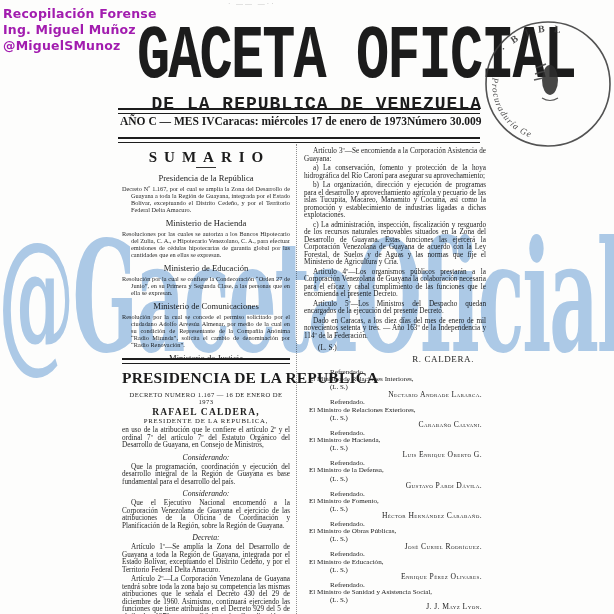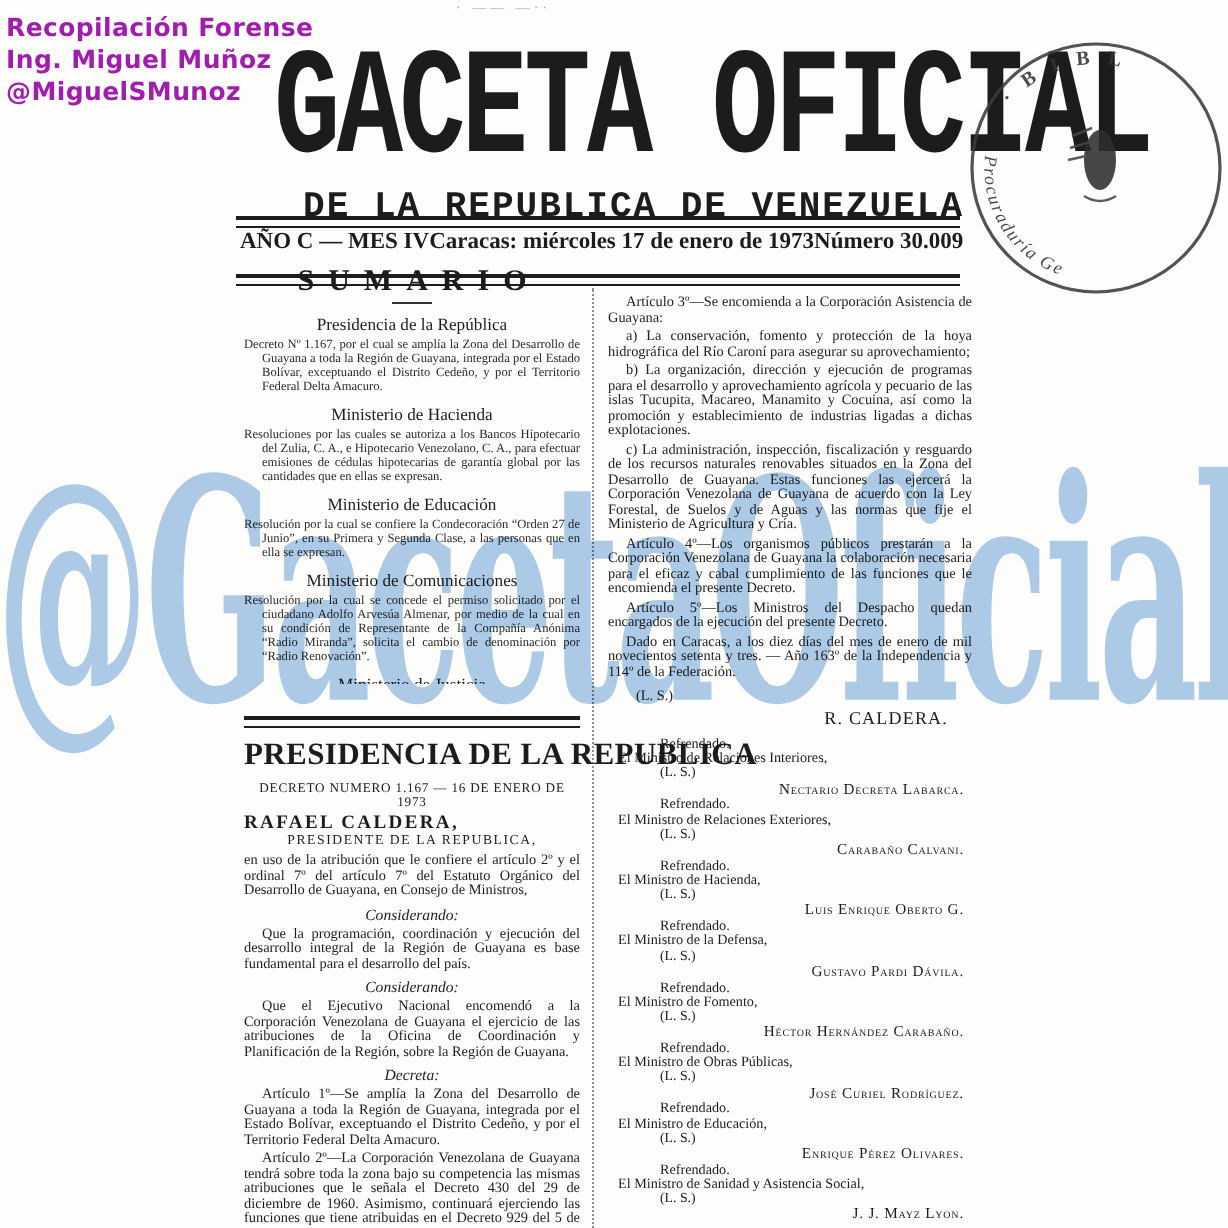--- a/index.html
+++ b/index.html
@@ -26,33 +26,33 @@
   .dateline{position:absolute;left:120px;top:115px;width:358px;display:flex;
             justify-content:space-between;align-items:center;
             font-weight:bold;font-size:11.5px;white-space:nowrap;}
   .mast-rule2{position:absolute;left:118px;top:137px;width:362px;}
 
   
   .stamp{position:absolute;left:478px;top:10px;width:136px;height:142px;opacity:.88;}
 
   
   .divider{position:absolute;left:296px;top:144px;height:470px;border-left:1px dotted #8f8f8f;}
-  .sumario{position:absolute;left:122px;top:130px;width:168px;height:212px;overflow:hidden;}
+  .sumario{position:absolute;left:122px;top:146px;width:168px;height:212px;overflow:hidden;}
   .sumario-title{text-align:center;font-weight:bold;font-size:15px;letter-spacing:7px;
                  margin:3px 0 1px;padding-left:7px;}
   .sumario-dash{width:20px;border-top:1.3px solid #333;margin:0 auto 2px;}
   .sec-head{text-align:center;font-size:8.6px;margin:5px 0 2px;white-space:nowrap;}
   .sec-body{font-size:6.3px;line-height:7px;text-align:justify;
             padding-left:9px;text-indent:-9px;color:#2a2a2a;}
 
   .col-left-decree{position:absolute;left:122px;top:358px;width:168px;}
   .pres-title{text-align:center;font-weight:bold;font-size:15.5px;letter-spacing:.2px;
               margin:5px 0 4px;white-space:nowrap;}
   .decree-line{text-align:center;font-size:6.6px;letter-spacing:.4px;margin-bottom:2px;color:#222;}
-  .author{font-weight:bold;font-size:9.5px;letter-spacing:1.2px;font-family:Liberation Serif, serif;}
+  .author{text-align:center;font-weight:bold;font-size:9.5px;letter-spacing:1.2px;font-family:Liberation Serif, serif;}
   .author-title{text-align:center;font-size:6.8px;letter-spacing:.8px;margin-bottom:3px;}
 
   .par{font-size:7.2px;line-height:7.5px;text-align:justify;text-indent:9px;margin:2px 0;color:#1e1e1e;}
   .par.flush{text-indent:0;}
   .lbl-italic{text-align:center;font-style:italic;font-size:7.8px;margin:3px 0 1px;}
 
   .col-right{position:absolute;left:304px;top:146px;width:182px;}
   .ls{font-size:7.2px;padding-left:14px;margin:4px 0 2px;}
   .signature{text-align:right;font-size:9px;font-variant:small-caps;letter-spacing:.6px;
              padding-right:12px;margin:2px 0 5px;}
@@ -161,21 +161,21 @@
     <div class="par">Artículo 4º—Los organismos públicos prestarán a la Corporación Venezolana de Guayana la colaboración necesaria para el eficaz y cabal cumplimiento de las funciones que le encomienda el presente Decreto.</div>
     <div class="par">Artículo 5º—Los Ministros del Despacho quedan encargados de la ejecución del presente Decreto.</div>
     <div class="par">Dado en Caracas, a los diez días del mes de enero de mil novecientos setenta y tres. — Año 163º de la Independencia y 114º de la Federación.</div>
     <div class="ls">(L. S.)</div>
     <div class="signature">R. CALDERA.</div>
 
     <div class="ref">
       <div class="ref-label">Refrendado.</div>
       <div class="ref-office">El Ministro de Relaciones Interiores,</div>
       <div class="ref-ls">(L. S.)</div>
-      <div class="ref-name">Nectario Decreta Labarca.</div>
+      <div class="ref-name">Nectario Andrade Labarca.</div>
     </div>
     <div class="ref">
       <div class="ref-label">Refrendado.</div>
       <div class="ref-office">El Ministro de Relaciones Exteriores,</div>
       <div class="ref-ls">(L. S.)</div>
       <div class="ref-name">Carabaño Calvani.</div>
     </div>
     <div class="ref">
       <div class="ref-label">Refrendado.</div>
       <div class="ref-office">El Ministro de Hacienda,</div>

